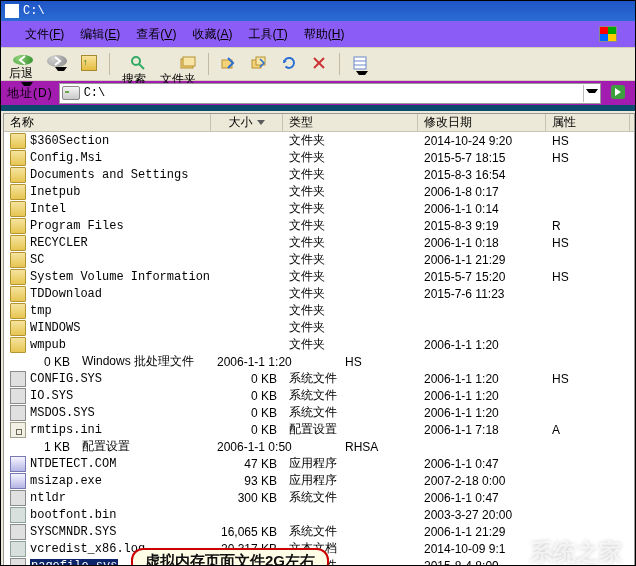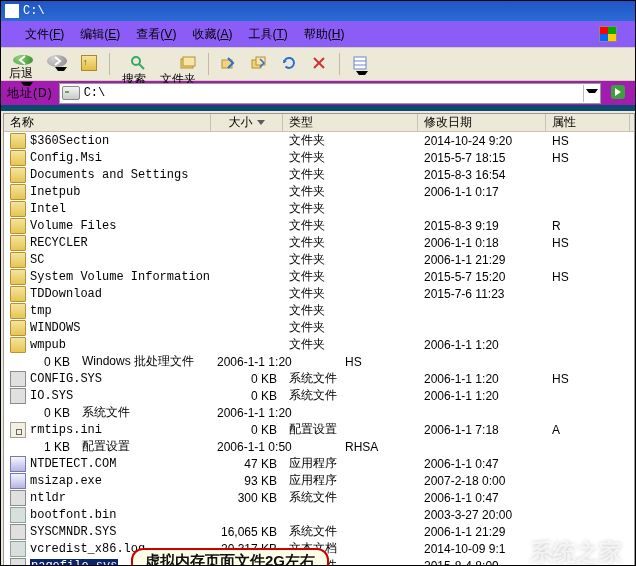--- a/index.html
+++ b/index.html
@@ -437,36 +437,37 @@
           <div class="cell c-date">2015-8-3 16:54</div>
           <div class="cell c-attr"></div>
         </div>
         <div class="row">
           <div class="cell c-name">
             <span class="file-icon icon-folder"></span>
             <span class="name-label">Inetpub</span>
           </div>
           <div class="cell c-size"></div>
           <div class="cell c-type">文件夹</div>
-          <div class="cell c-date">2006-1-1 0:17</div>
+          <div class="cell c-date">2006-1-8 0:17</div>
           <div class="cell c-attr"></div>
         </div>
         <div class="row">
           <div class="cell c-name">
             <span class="file-icon icon-folder"></span>
             <span class="name-label">Intel</span>
           </div>
           <div class="cell c-size"></div>
           <div class="cell c-type">文件夹</div>
-          <div class="cell c-attr"></div>
-        </div>
-        <div class="row">
-          <div class="cell c-name">
-            <span class="file-icon icon-folder"></span>
-            <span class="name-label">Volume Files</span>
+          <div class="cell c-date">2006-1-1 0:14</div>
+          <div class="cell c-attr"></div>
+        </div>
+        <div class="row">
+          <div class="cell c-name">
+            <span class="file-icon icon-folder"></span>
+            <span class="name-label">Program Files</span>
           </div>
           <div class="cell c-size"></div>
           <div class="cell c-type">文件夹</div>
           <div class="cell c-date">2015-8-3 9:19</div>
           <div class="cell c-attr">R</div>
         </div>
         <div class="row">
           <div class="cell c-name">
             <span class="file-icon icon-folder"></span>
             <span class="name-label">RECYCLER</span>
@@ -554,20 +555,24 @@
           <div class="cell c-name">
             <span class="file-icon icon-sys"></span>
             <span class="name-label">IO.SYS</span>
           </div>
           <div class="cell c-size">0 KB</div>
           <div class="cell c-type">系统文件</div>
           <div class="cell c-date">2006-1-1 1:20</div>
           <div class="cell c-attr"></div>
         </div>
         <div class="row">
+          <div class="cell c-name">
+            <span class="file-icon icon-sys"></span>
+            <span class="name-label">MSDOS.SYS</span>
+          </div>
           <div class="cell c-size">0 KB</div>
           <div class="cell c-type">系统文件</div>
           <div class="cell c-date">2006-1-1 1:20</div>
           <div class="cell c-attr"></div>
         </div>
         <div class="row">
           <div class="cell c-name">
             <span class="file-icon icon-ini"></span>
             <span class="name-label">rmtips.ini</span>
           </div>

